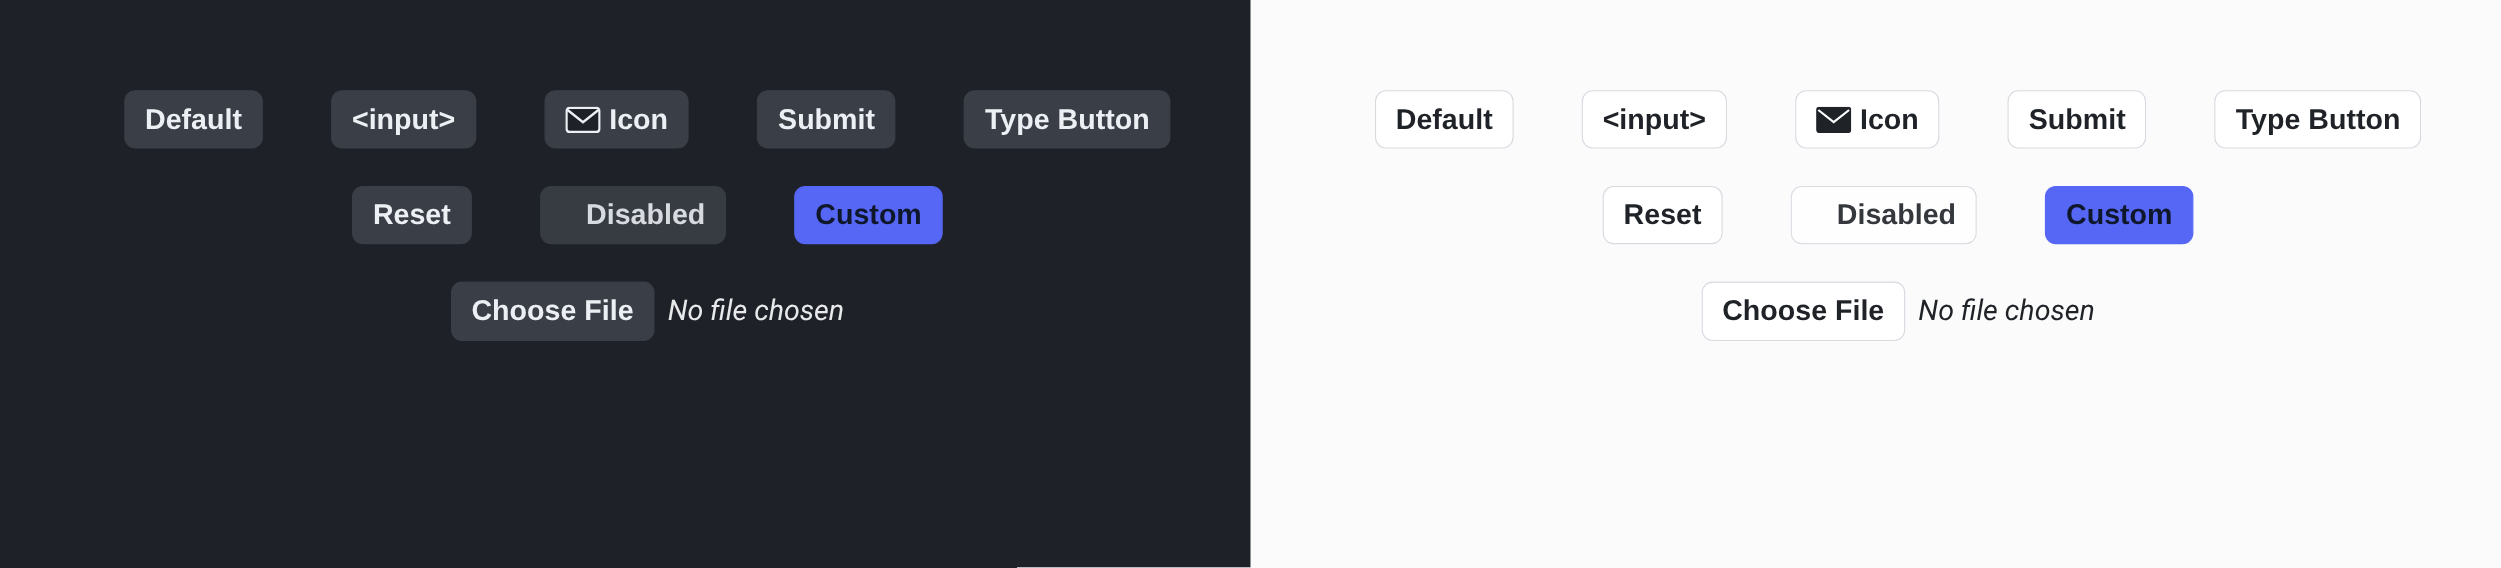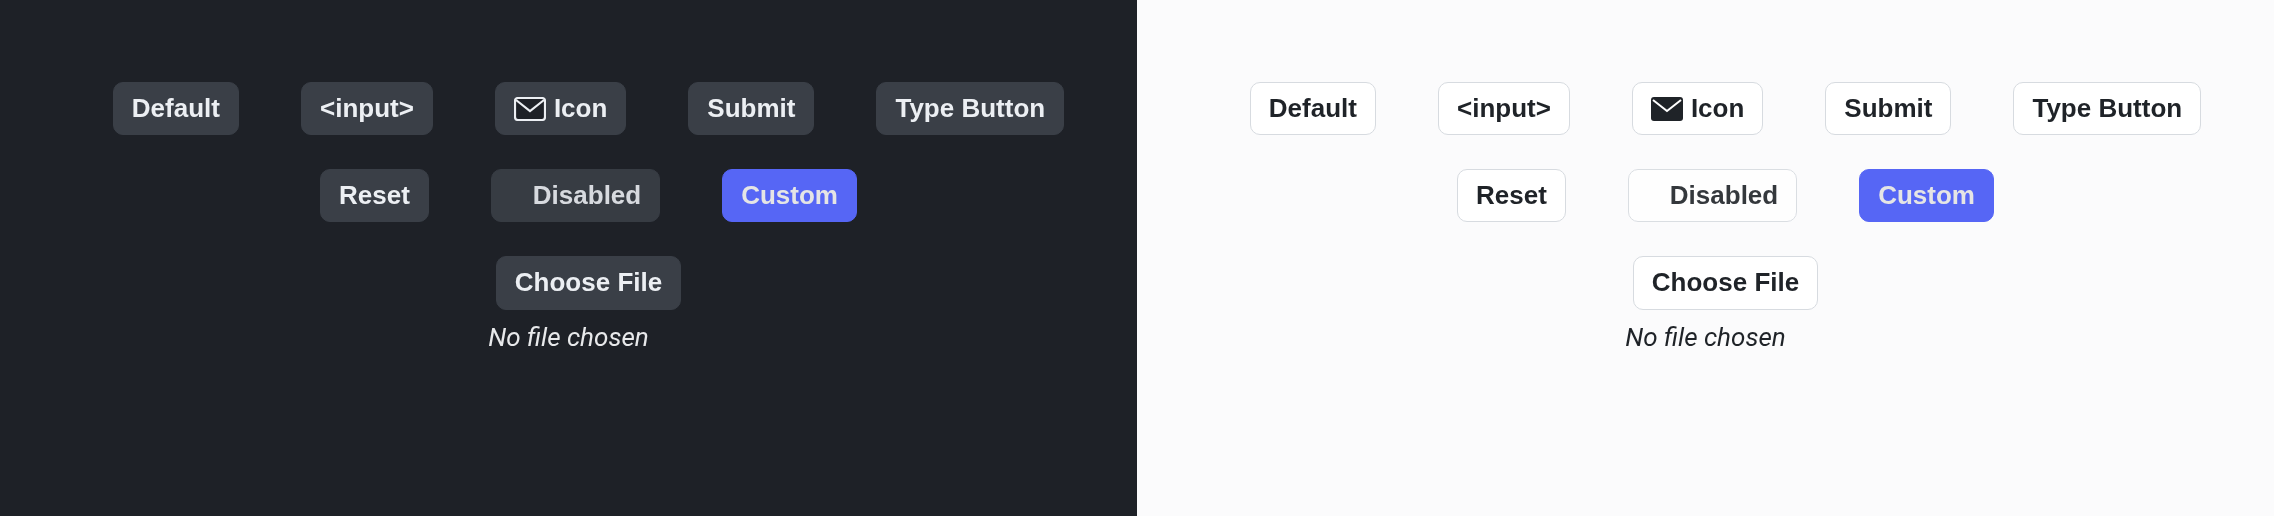--- a/index.html
+++ b/index.html
@@ -46,38 +46,37 @@
     border-color: #3a3f47;
   }
   
   .light .btn {
     background: #ffffff;
     color: #1f2328;
     border: 1px solid #d7dbe0;
   }
   .btn.custom {
     background: #5666f5;
-    color: #e5e5e5;
+    color: #0f172a;
     border-color: #5666f5;
   }
   .btn.disabled {
     opacity: 0.9;
     cursor: default;
     padding-left: 41px;
   }
   .icon-svg {
     width: 32px;
     height: 24px;
     display: inline-block;
   }
   .file-row {
     display: flex;
     align-items: center;
     gap: 12px;
-    flex-direction: column;
   }
   .file-label {
     font-size: 26px;
     font-weight: 400;
     font-style: italic;
   }
   .dark .file-label { color: #e8e9eb; }
   .light .file-label { color: #1f2328; }
 </style>
 </head>

